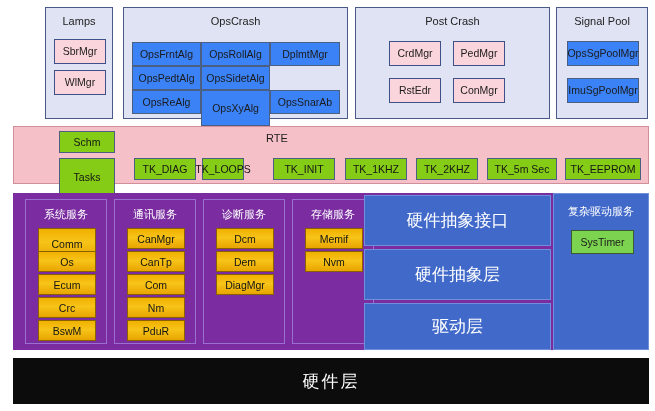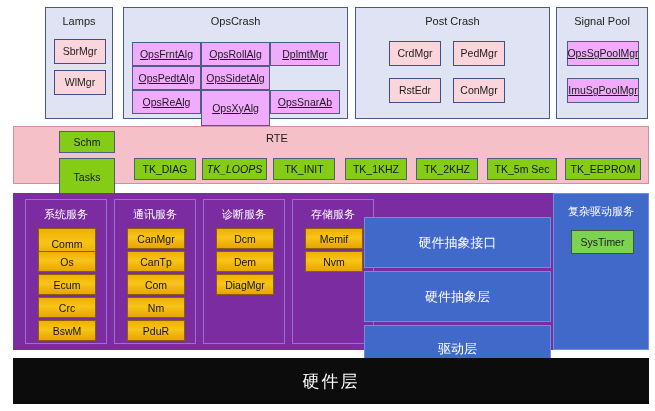--- a/index.html
+++ b/index.html
@@ -15,21 +15,21 @@
   .app-panel{background:#dfe3f3;border:1px solid #4a5a86;}
   .panel-title{position:absolute;left:0;right:0;top:6px;text-align:center;
                font-size:11px;color:#222;line-height:14px;}
 
   
   .chip{position:absolute;box-sizing:border-box;display:flex;
         align-items:center;justify-content:center;text-align:center;
         font-size:10.5px;line-height:11px;color:#1b1b1b;
         border:1px solid #46557f;}
   .chip.pink{background:#fbd5dc;border-color:#3f4f88;}
-  .chip.green{background:#f0abfc;border-color:#4b5f82;text-decoration:underline;}
+  .chip.green{background:#3b82f6;border-color:#4b5f82;}
   .chip.green2{background:#7bd34f;border-color:#3b5a2f;}
 
   
   .rte-band{background:#f6c0c8;border:1px solid #d18f9c;}
   .rte-label{position:absolute;font-size:11px;color:#1b1b1b;}
   .rte-chip{position:absolute;box-sizing:border-box;display:flex;
             align-items:center;justify-content:center;
             background:#84cc16;border:1px solid #4b5f82;
             font-size:10.5px;color:#151515;}
 
@@ -42,21 +42,21 @@
   .gold{position:absolute;box-sizing:border-box;display:flex;
         align-items:center;justify-content:center;
         background:linear-gradient(180deg,#f0b000 0%,#f7c419 45%,#e8a400 100%);
         border:1px solid #8a6100;
         font-size:10.5px;color:#141414;}
 
   
   .blue-box{position:absolute;box-sizing:border-box;display:flex;
             align-items:center;justify-content:center;
             background:#4169c9;border:1px solid #6f8fd8;
-            font-size:13px;color:#ffffff;margin-top:22px;}
+            font-size:17px;color:#ffffff;}
   .cdd-panel{position:absolute;box-sizing:border-box;
              background:#4169c9;border:1px solid #6f8fd8;}
   .cdd-title{position:absolute;left:0;right:0;top:10px;text-align:center;
              font-size:11px;color:#ffffff;}
 
   
   .hw-bar{position:absolute;box-sizing:border-box;display:flex;
           align-items:center;justify-content:center;
           background:#0c0c0c;color:#ffffff;font-size:17px;letter-spacing:2px;}
 </style>
@@ -97,21 +97,21 @@
     <div class="chip green" style="left:10px;top:70px;width:72px;height:25px;">ImuSgPoolMgr</div>
   </div>
 
   <div class="abs rte-band" style="left:13px;top:126px;width:636px;height:58px;">
     <div class="rte-label" style="left:252px;top:5px;">RTE</div>
 
     <div class="rte-chip" style="left:45px;top:4px;width:56px;height:22px;">Schm</div>
     <div class="rte-chip" style="left:45px;top:31px;width:56px;height:37px;">Tasks</div>
 
     <div class="rte-chip" style="left:120px;top:31px;width:62px;height:22px;">TK_DIAG</div>
-    <div class="rte-chip" style="left:188px;top:31px;width:65px;height:22px;font-style:italic;">TK_LOOPS</div>
+    <div class="rte-chip" style="left:188px;top:31px;width:42px;height:22px;">TK_LOOPS</div>
     <div class="rte-chip" style="left:259px;top:31px;width:62px;height:22px;">TK_INIT</div>
     <div class="rte-chip" style="left:331px;top:31px;width:62px;height:22px;">TK_1KHZ</div>
     <div class="rte-chip" style="left:402px;top:31px;width:62px;height:22px;">TK_2KHZ</div>
     <div class="rte-chip" style="left:473px;top:31px;width:70px;height:22px;">TK_5m Sec</div>
     <div class="rte-chip" style="left:551px;top:31px;width:76px;height:22px;">TK_EEPROM</div>
   </div>
 
   <div class="abs bsw" style="left:13px;top:193px;width:543px;height:157px;">
 
     <div class="bsw-col" style="left:12px;top:6px;width:82px;height:145px;">

